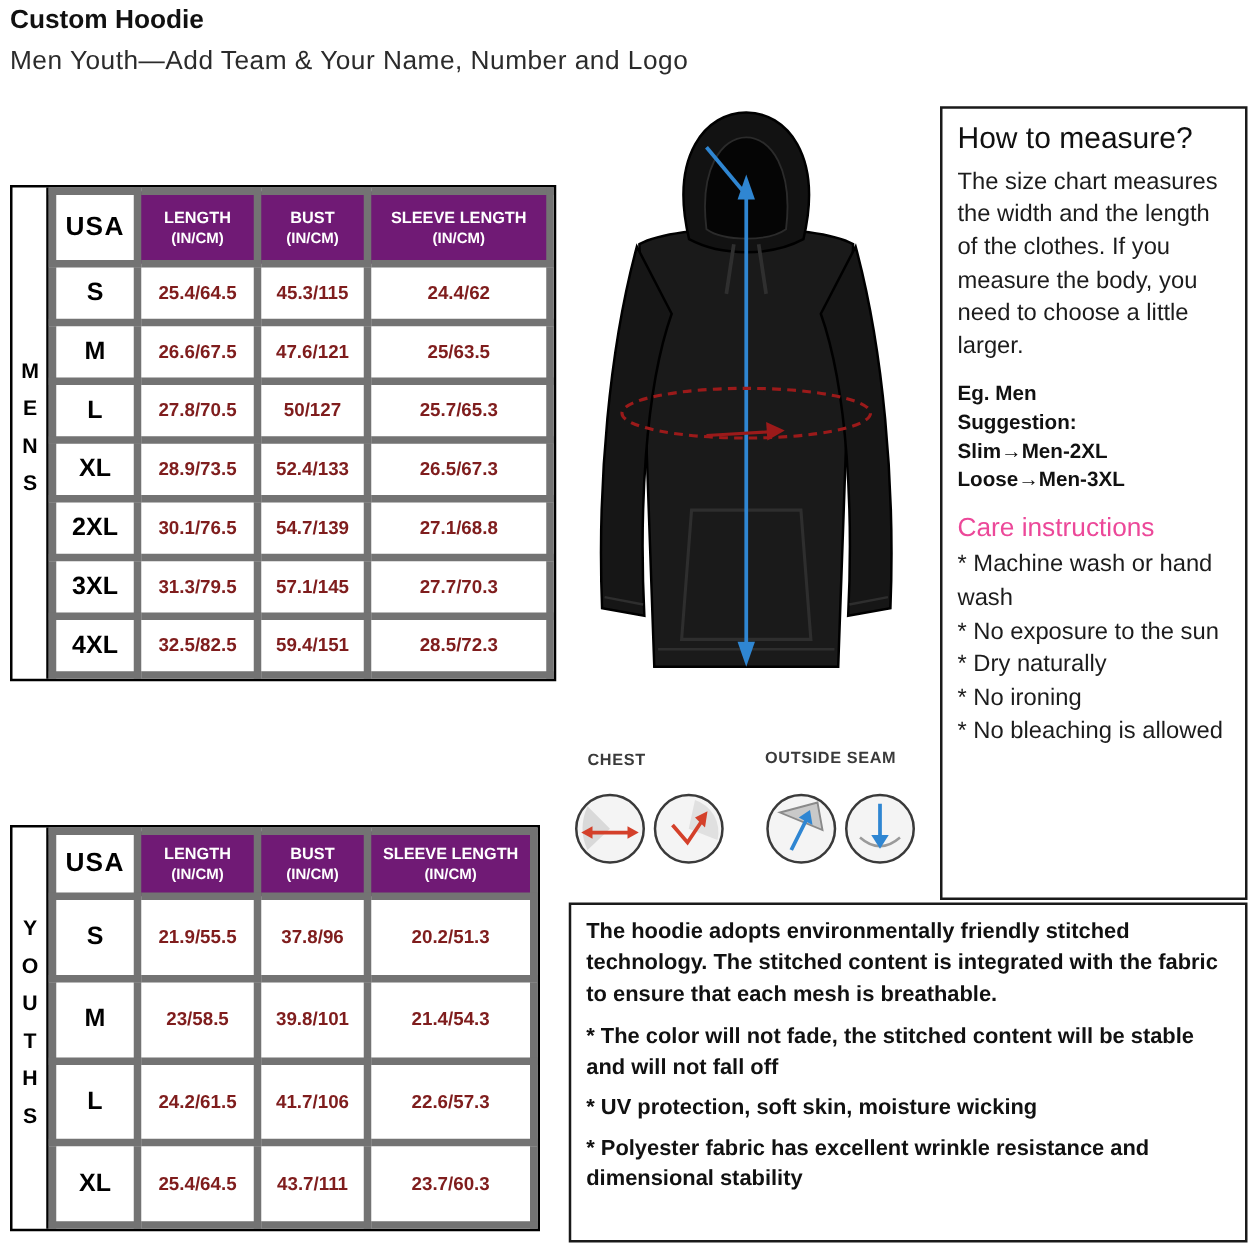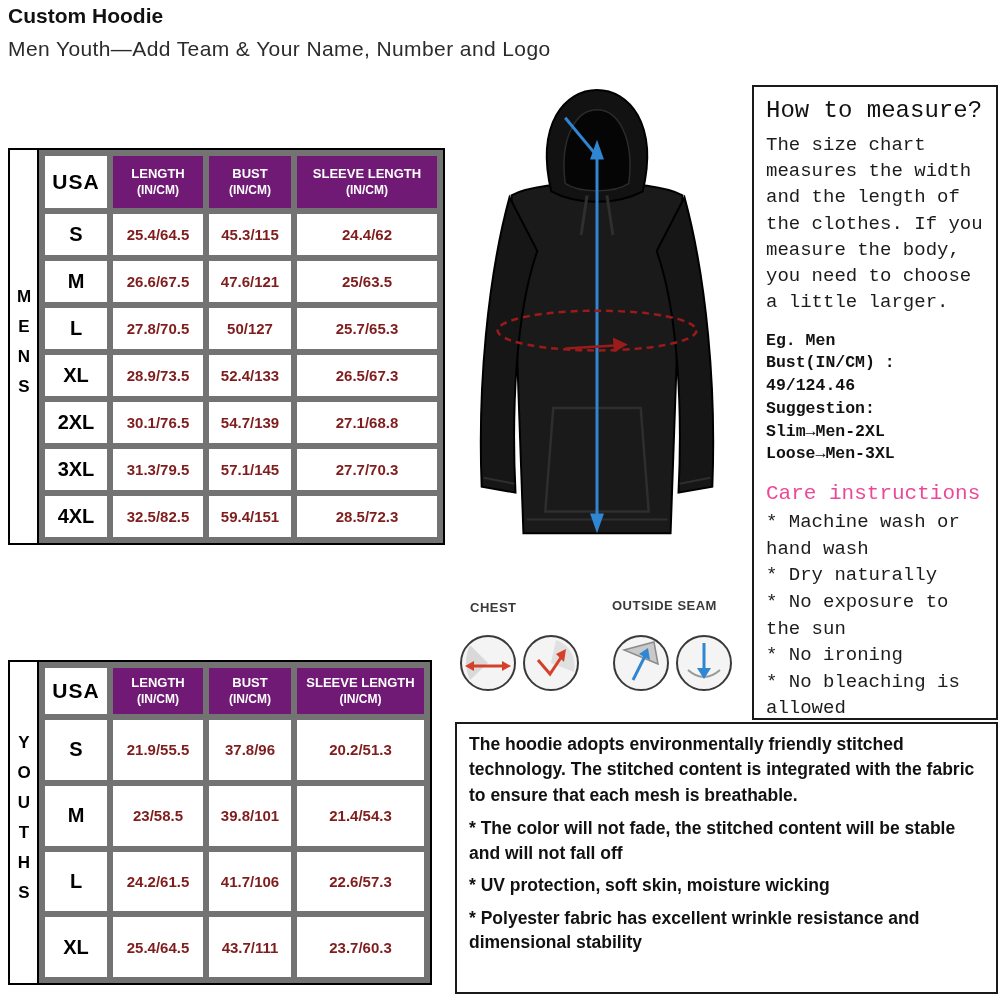--- a/index.html
+++ b/index.html
@@ -31,21 +31,21 @@
 
   
   .hoodie-svg { position:absolute; left:446px; top:84px; width:302px; height:512px; }
   .icons-svg  { position:absolute; left:456px; top:628px; width:290px; height:72px; }
   .diag-label { position:absolute; font-size:13px; font-weight:700; color:#3a3a3a; letter-spacing:0.5px; text-align:left; }
   .chest-label { left:470px; top:600px; width:96px; }
   .seam-label  { left:612px; top:598px; width:136px; }
 
   
   .panel { position:absolute; left:752px; top:85px; width:246px; height:635px;
-           border:2px solid #1a1a1a; box-sizing:border-box; padding:10px 12px; background:#fff;font-family:Liberation Mono, monospace; }
+           border:2px solid #1a1a1a; box-sizing:border-box; padding:10px 12px; background:#fff; }
   .panel-title { font-size:24px; font-weight:400; color:#111; margin-bottom:8px; }
   .panel-body  { font-size:19px; line-height:1.38; color:#1c1c1c; }
   .example { margin-top:14px; font-size:16.5px; font-weight:700; line-height:1.38; color:#111; }
   .care-title { font-size:21px; font-weight:400; margin-top:16px; margin-bottom:4px; color:#ec4899; }
   .care-list { font-size:19px; line-height:1.4; color:#1c1c1c; }
 
   
   .info-box { position:absolute; left:455px; top:722px; width:543px; height:272px;
               border:2px solid #1a1a1a; box-sizing:border-box; padding:8px 12px; background:#fff; }
   .info-intro { font-size:17.5px; font-weight:700; line-height:1.45; color:#111; }
@@ -235,30 +235,29 @@
       <line x1="248" y1="15" x2="248" y2="42" stroke="#2f86d2" stroke-width="3"></line>
       <polygon points="248,51 241,40 255,40" fill="#2f86d2"></polygon>
     </g>
   </svg>
 
   <div class="panel">
     <div class="panel-title">How to measure?</div>
     <div class="panel-body">The size chart measures the width and the length of the clothes.  If you measure the body, you need to choose a little larger.</div>
     <div class="example">
       <div>Eg. Men</div>
-      <div>Bust(IN/CM) : 49/124.46</div>
       <div>Suggestion:</div>
       <div>Slim→Men-2XL</div>
       <div>Loose→Men-3XL</div>
     </div>
     <div class="care-title">Care instructions</div>
     <div class="care-list">
       <div>* Machine wash or hand wash</div>
+      <div>* No exposure to the sun</div>
       <div>* Dry naturally</div>
-      <div>* No exposure to the sun</div>
       <div>* No ironing</div>
       <div>* No bleaching is allowed</div>
     </div>
   </div>
 
   <div class="info-box">
     <div class="info-intro">The hoodie adopts environmentally friendly stitched technology. The stitched content is integrated with the fabric to ensure that each mesh is breathable.</div>
     <div class="info-bullet">* The color will not fade, the stitched content will be stable and will not fall off</div>
     <div class="info-bullet">* UV protection, soft skin, moisture wicking</div>
     <div class="info-bullet">* Polyester fabric has excellent wrinkle resistance and dimensional stability</div>

